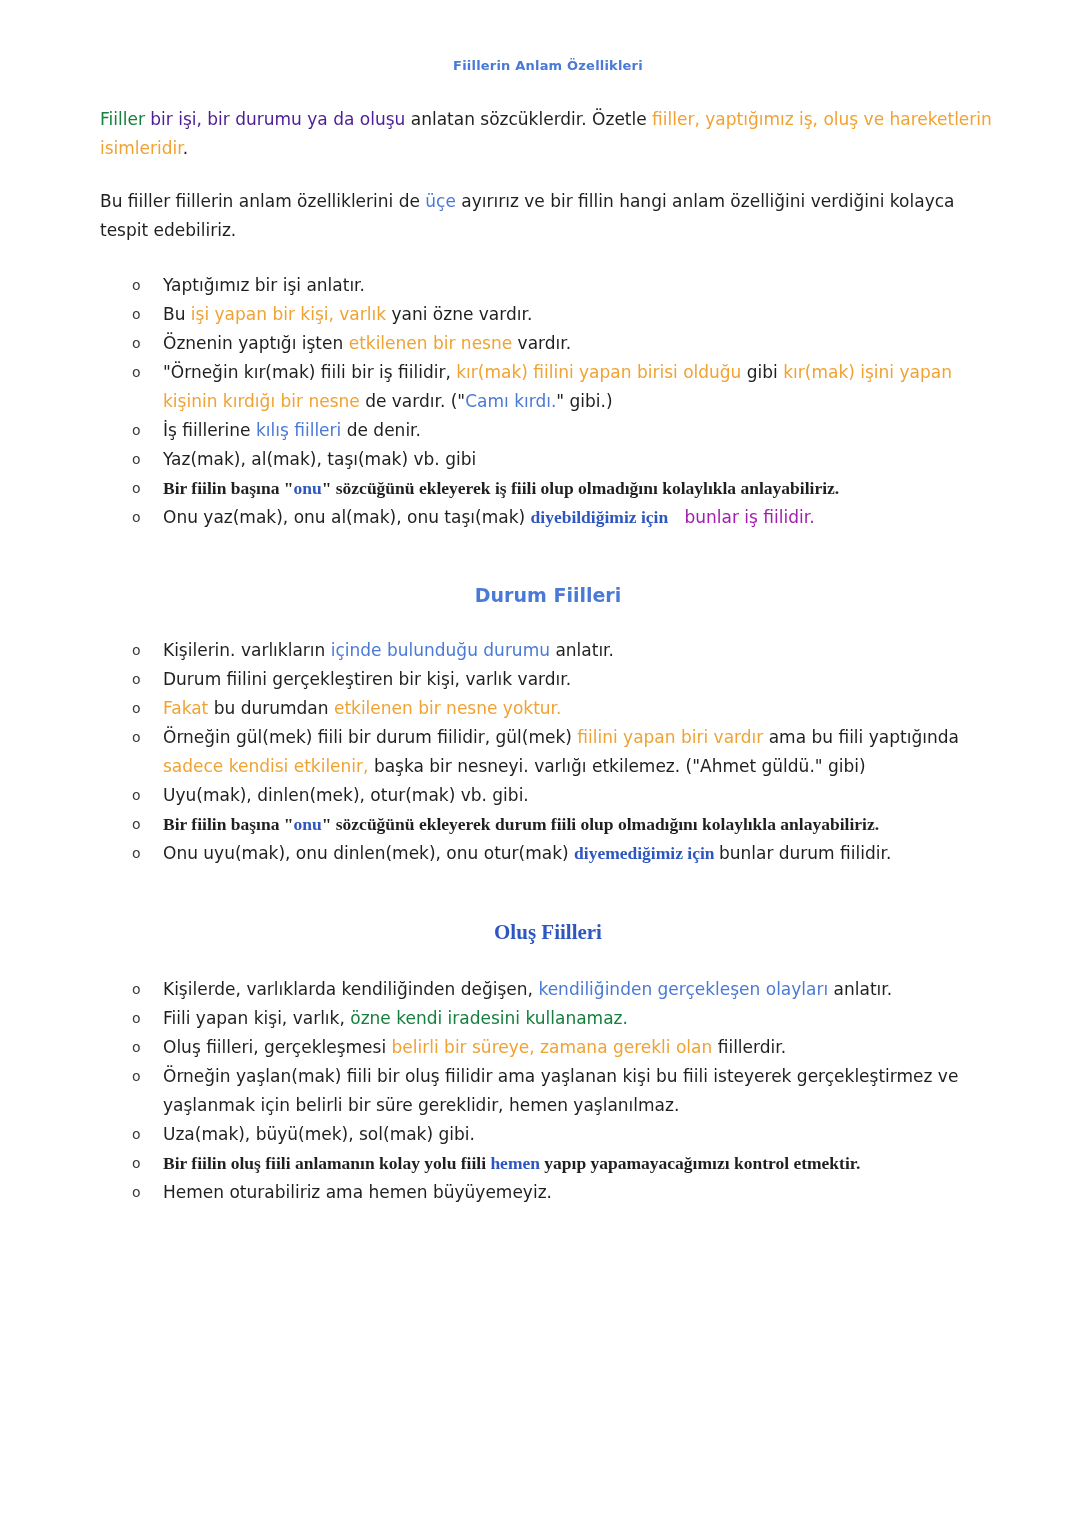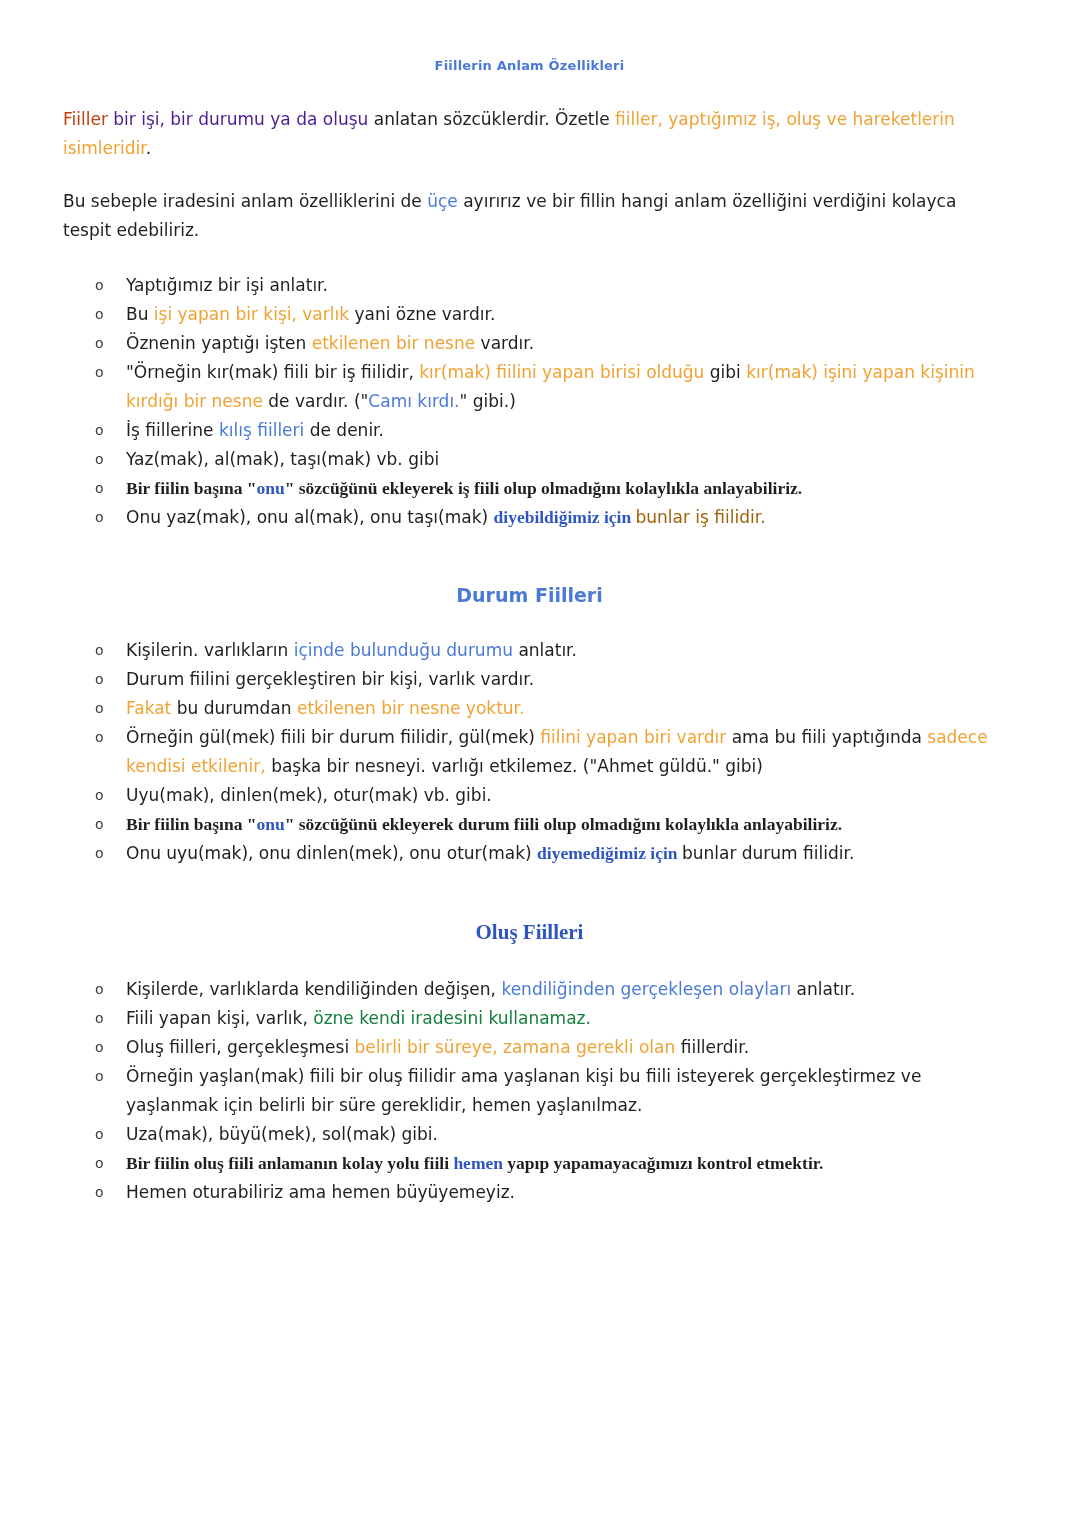--- a/index.html
+++ b/index.html
@@ -6,21 +6,21 @@
   html, body { background: #ffffff; }
   body {
     width: 1080px;
     min-height: 1527px;
     font-family: "DejaVu Sans", "Liberation Sans", sans-serif;
     color: var(--c-ink, #1f1f1f);
   }
   .page {
     width: 1060px;
     min-height: 1527px;
-    padding: 58px 64px 60px 63px;
+    padding: 58px 64px 60px 100px;
     background: #ffffff;
   }
   .doc-title {
     text-align: center;
     font-size: 13px;
     font-weight: bold;
     color: var(--c-blue, #4a79d6);
     margin-bottom: 32px;
     letter-spacing: 0.2px;
   }
@@ -62,22 +62,22 @@
     font-size: 17.5px;
   }
 </style>
 </head>
 <body>
 
 <div class="page">
 
   <div class="doc-title">Fiillerin Anlam Özellikleri</div>
 
-  <p class="para"><span style="color: #c2410c; text-align: center;">Fiiller </span><span style="color: #4c1d95;">bir işi, bir durumu ya da oluşu </span><span style="color: rgb(31, 31, 31);">anlatan sözcüklerdir. Özetle </span><span style="color: rgb(240, 162, 50);">fiiller, yaptığımız iş, oluş ve hareketlerin isimleridir</span><span style="color: rgb(31, 31, 31);">.</span></p>
-  <p class="para"><span style="color: rgb(31, 31, 31);">Bu sebeple iradesini anlam özelliklerini de </span><span style="color: rgb(74, 121, 214);">üçe </span><span style="color: rgb(31, 31, 31);">ayırırız ve bir fillin hangi anlam özelliğini verdiğini kolayca tespit edebiliriz.</span></p>
+  <p class="para"><span style="color: #15803d; text-align: center;">Fiiller </span><span style="color: #4c1d95;">bir işi, bir durumu ya da oluşu </span><span style="color: rgb(31, 31, 31);">anlatan sözcüklerdir. Özetle </span><span style="color: rgb(240, 162, 50);">fiiller, yaptığımız iş, oluş ve hareketlerin isimleridir</span><span style="color: rgb(31, 31, 31);">.</span></p>
+  <p class="para"><span style="color: rgb(31, 31, 31);">Bu fiiller fiillerin anlam özelliklerini de </span><span style="color: rgb(74, 121, 214);">üçe </span><span style="color: rgb(31, 31, 31);">ayırırız ve bir fillin hangi anlam özelliğini verdiğini kolayca tespit edebiliriz.</span></p>
 
   <section class="sec">
     <ul class="bullets">
       <li class="bullet">
         <span class="marker">o</span>
         <span class="btext"><span style="color: rgb(31, 31, 31);">Yaptığımız bir işi anlatır.</span></span>
       </li>
       <li class="bullet">
         <span class="marker">o</span>
         <span class="btext"><span style="color: rgb(31, 31, 31);">Bu </span><span style="color: rgb(240, 162, 50);">işi yapan bir kişi, varlık </span><span style="color: rgb(31, 31, 31);">yani özne vardır.</span></span>
@@ -97,21 +97,21 @@
       <li class="bullet">
         <span class="marker">o</span>
         <span class="btext"><span style="color: rgb(31, 31, 31);">Yaz(mak), al(mak), taşı(mak) vb. gibi</span></span>
       </li>
       <li class="bullet">
         <span class="marker">o</span>
         <span class="btext"><span class="seg-serif" style="color: rgb(31, 31, 31); font-weight: bold;">Bir fiilin başına "</span><span class="seg-serif" style="color: rgb(46, 86, 192); font-weight: bold;">onu</span><span class="seg-serif" style="color: rgb(31, 31, 31); font-weight: bold;">" sözcüğünü ekleyerek iş fiili olup olmadığını kolaylıkla anlayabiliriz.</span></span>
       </li>
       <li class="bullet">
         <span class="marker">o</span>
-        <span class="btext"><span style="color: rgb(31, 31, 31);">Onu yaz(mak), onu al(mak), onu taşı(mak) </span><span class="seg-serif" style="color: rgb(46, 86, 192); font-weight: bold;">diyebildiğimiz için </span><span style="color: #a16207;">bunlar iş fiilidir.</span></span>
+        <span class="btext"><span style="color: rgb(31, 31, 31);">Onu yaz(mak), onu al(mak), onu taşı(mak) </span><span class="seg-serif" style="color: rgb(46, 86, 192); font-weight: bold;">diyebildiğimiz için </span><span style="color: #a21caf; margin-left: 12px;">bunlar iş fiilidir.</span></span>
       </li>
     </ul>
   </section>
 
   <section class="sec">
     <h2 class="sec-heading">Durum Fiilleri</h2>
     <ul class="bullets">
       <li class="bullet">
         <span class="marker">o</span>
         <span class="btext"><span style="color: rgb(31, 31, 31);">Kişilerin. varlıkların </span><span style="color: rgb(74, 121, 214);">içinde bulunduğu durumu </span><span style="color: rgb(31, 31, 31);">anlatır.</span></span>

